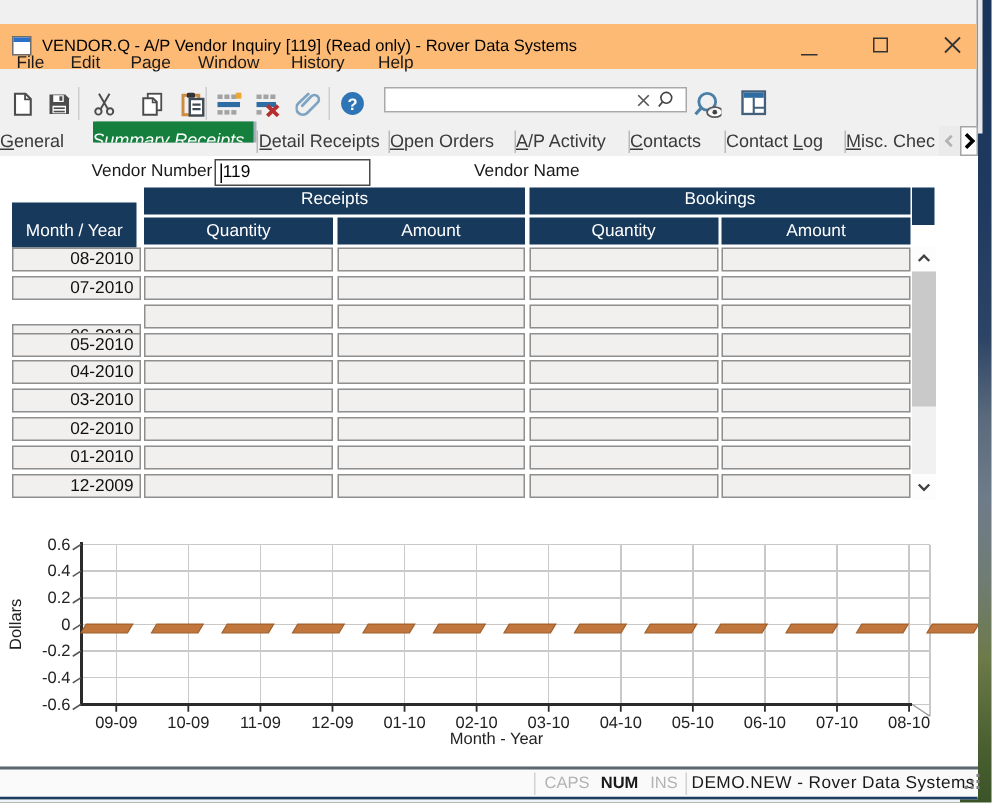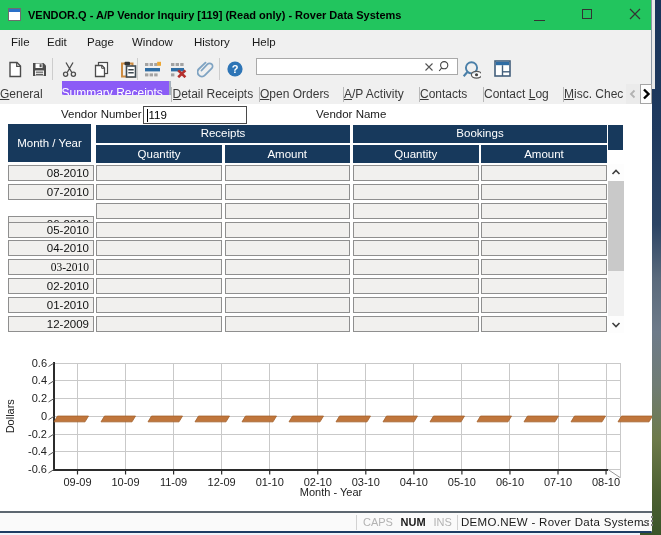--- a/index.html
+++ b/index.html
@@ -12,40 +12,40 @@
   #window {
     position:absolute; left:0; top:0; width:652px; height:533px;
     background:#f0f0f0;
     border-right:1px solid #8b97a4;
     border-bottom:2px solid #1d3d63;
   }
   #top-right-sliver { position:absolute; left:652px; top:0; width:3px; height:89px; background:#e9e9e9; }
   #bottom-pale { position:absolute; left:0; top:533px; width:640px; height:2px; background:#eef3fa; }
 
   
-  #titlebar { position:absolute; left:0; top:0; width:100%; height:30px; background:#22c55e;font-weight:bold; }
+  #titlebar { position:absolute; left:0; top:16px; width:100%; height:30px; background:#fdba74; }
   #title-text { position:absolute; left:28px; top:9px; font-size:11px; color:#000; white-space:nowrap; }
   #app-icon { position:absolute; left:8px; top:8px; }
   .caption-btn { position:absolute; top:0; width:44px; height:30px; }
 
   
   #menubar { position:absolute; left:0; top:30px; width:100%; height:25px; }
   .menu-item { position:absolute; top:6px; font-size:11.5px; color:#1a1a1a; }
 
   
   #toolbar { position:absolute; left:0; top:55px; width:100%; height:29px; }
   .tb-sep { position:absolute; top:3px; width:1px; height:22px; background:#cdcdcd; }
   #search-box { position:absolute; left:256px; top:3px; width:202px; height:17px; background:#fff; border:1px solid #a9a9a9; }
   #search-input { position:absolute; left:2px; top:0px; width:160px; height:15px; border:none; outline:none; font-size:11px; background:transparent; }
 
   
   #tabstrip { position:absolute; left:0; top:84px; width:100%; height:20px; background:#f0f0f0; }
   .tab { position:absolute; top:0; height:20px; font-size:12px; color:#3a3a3a; line-height:20px; white-space:nowrap; overflow:hidden; }
   .tab u { text-decoration:underline; }
-  .tab.active { top:-3px; height:14px; line-height:24px; background:#8b5cf6; color:#fff; box-shadow:2px 0 0 rgba(23,57,92,.35); }
+  .tab.active { top:-3px; height:14px; line-height:24px; background:#15803d; color:#fff; box-shadow:2px 0 0 rgba(23,57,92,.35);font-style:italic; }
   .tab-sep { position:absolute; top:3px; width:1px; height:15px; background:#b9b9b9; }
   .tab-scroll { position:absolute; top:0; height:20px; font-size:11px; text-align:center; line-height:20px; }
   #tab-scroll-left  { left:626px; width:14px; background:#ebebeb; color:#b9b9b9; font-size:13px; }
   #tab-scroll-right { left:640px; width:12px; background:#fdfdfd; border:1px solid #a5a5a5; color:#000; font-weight:bold; font-size:13px; }
 
   
   #page { position:absolute; left:0; top:104px; width:652px; height:407px; background:#fff; }
   .fld-label { position:absolute; font-size:11.5px; color:#1a1a1a; top:4px; }
   #vendor-number-box { position:absolute; left:142.5px; top:2px; width:104.5px; height:18px; background:#fff; border:1px solid #4a4a4a; }
   #vendor-number-box span { position:absolute; left:5px; top:2px; font-size:11.5px; color:#000; }
@@ -221,21 +221,21 @@
 
   <div id="page">
     <div class="fld-label" style="left:61px;">Vendor Number</div>
     <div id="vendor-number-box">
       <i id="vn-caret"></i>
       <span>119</span>
     </div>
     <div class="fld-label" style="left:316px;">Vendor Name</div>
 
     <div id="grid">
-        <div class="th" style="left:8px;top:20px;width:83px;height:38px;line-height:38px;">Month / Year</div>
+        <div class="th" style="left:8px;top:31px;width:83px;height:38px;line-height:38px;">Month / Year</div>
         <div class="th" style="left:96px;top:21px;width:254px;height:17.5px;line-height:17.5px;">Receipts</div>
         <div class="th" style="left:353px;top:21px;width:254px;height:17.5px;line-height:17.5px;">Bookings</div>
         <div class="th" style="left:96px;top:41px;width:126px;height:18px;line-height:18px;">Quantity</div>
         <div class="th" style="left:224.5px;top:41px;width:125.5px;height:18px;line-height:18px;">Amount</div>
         <div class="th" style="left:353px;top:41px;width:125.5px;height:18px;line-height:18px;">Quantity</div>
         <div class="th" style="left:481px;top:41px;width:126px;height:18px;line-height:18px;">Amount</div>
         <div class="th" style="left:608px;top:21px;width:15px;height:25px;"></div>
         <div class="cell" style="left:8px;top:61px;width:86px;height:16px;">08-2010</div>
         <div class="cell" style="left:96px;top:61px;width:126px;height:16px;"></div>
         <div class="cell" style="left:224.5px;top:61px;width:125.5px;height:16px;"></div>
@@ -254,21 +254,21 @@
         <div class="cell" style="left:8px;top:117.55000000000001px;width:86px;height:16px;">05-2010</div>
         <div class="cell" style="left:96px;top:117.55000000000001px;width:126px;height:16px;"></div>
         <div class="cell" style="left:224.5px;top:117.55000000000001px;width:125.5px;height:16px;"></div>
         <div class="cell" style="left:353px;top:117.55000000000001px;width:125.5px;height:16px;"></div>
         <div class="cell" style="left:481px;top:117.55000000000001px;width:126px;height:16px;"></div>
         <div class="cell" style="left:8px;top:136.4px;width:86px;height:16px;">04-2010</div>
         <div class="cell" style="left:96px;top:136.4px;width:126px;height:16px;"></div>
         <div class="cell" style="left:224.5px;top:136.4px;width:125.5px;height:16px;"></div>
         <div class="cell" style="left:353px;top:136.4px;width:125.5px;height:16px;"></div>
         <div class="cell" style="left:481px;top:136.4px;width:126px;height:16px;"></div>
-        <div class="cell" style="left:8px;top:155.25px;width:86px;height:16px;font-family:Liberation Serif, serif;">03-2010</div>
+        <div class="cell" style="left:8px;top:155.25px;width:86px;height:16px;">03-2010</div>
         <div class="cell" style="left:96px;top:155.25px;width:126px;height:16px;"></div>
         <div class="cell" style="left:224.5px;top:155.25px;width:125.5px;height:16px;"></div>
         <div class="cell" style="left:353px;top:155.25px;width:125.5px;height:16px;"></div>
         <div class="cell" style="left:481px;top:155.25px;width:126px;height:16px;"></div>
         <div class="cell" style="left:8px;top:174.10000000000002px;width:86px;height:16px;">02-2010</div>
         <div class="cell" style="left:96px;top:174.10000000000002px;width:126px;height:16px;"></div>
         <div class="cell" style="left:224.5px;top:174.10000000000002px;width:125.5px;height:16px;"></div>
         <div class="cell" style="left:353px;top:174.10000000000002px;width:125.5px;height:16px;"></div>
         <div class="cell" style="left:481px;top:174.10000000000002px;width:126px;height:16px;"></div>
         <div class="cell" style="left:8px;top:192.95000000000002px;width:86px;height:16px;">01-2010</div>

